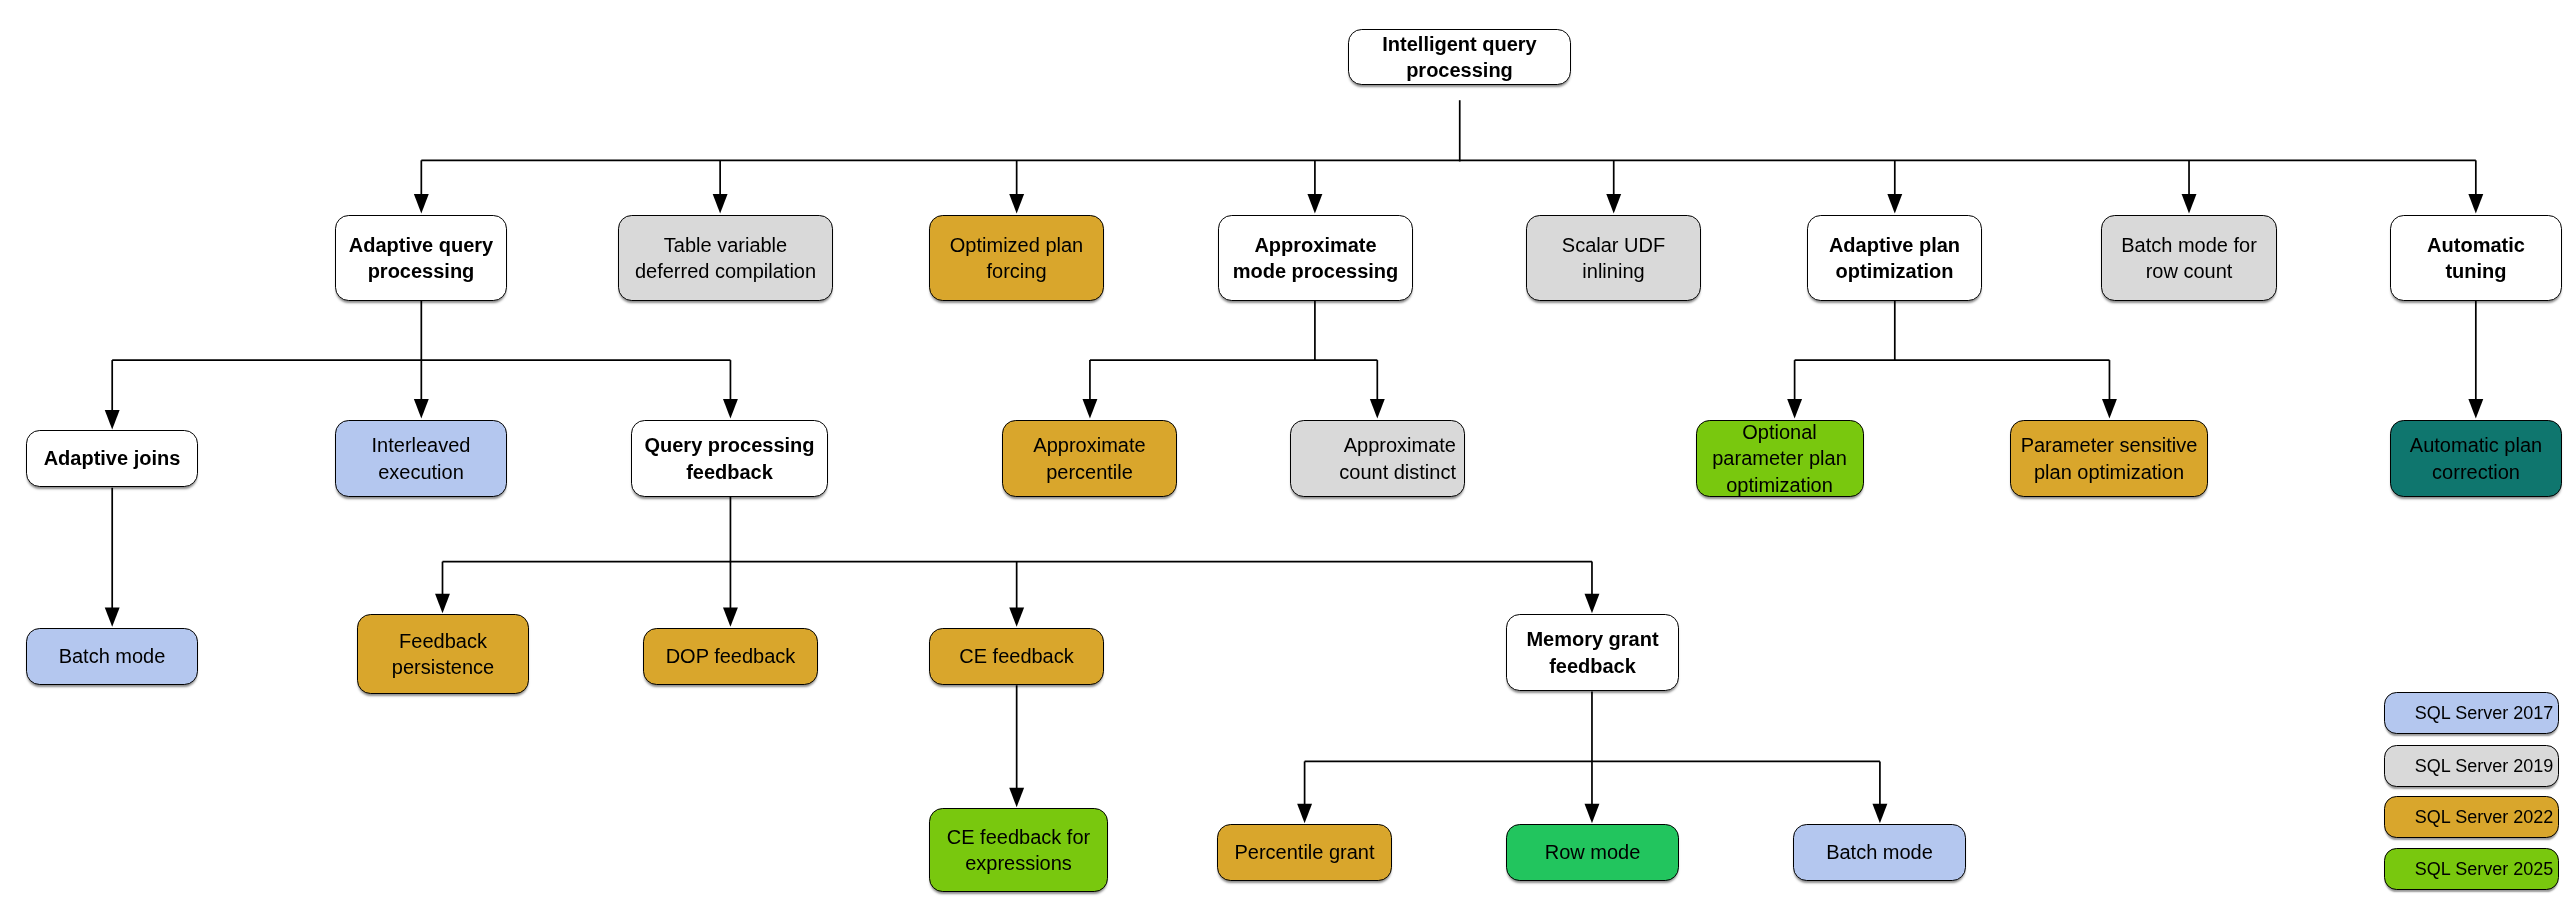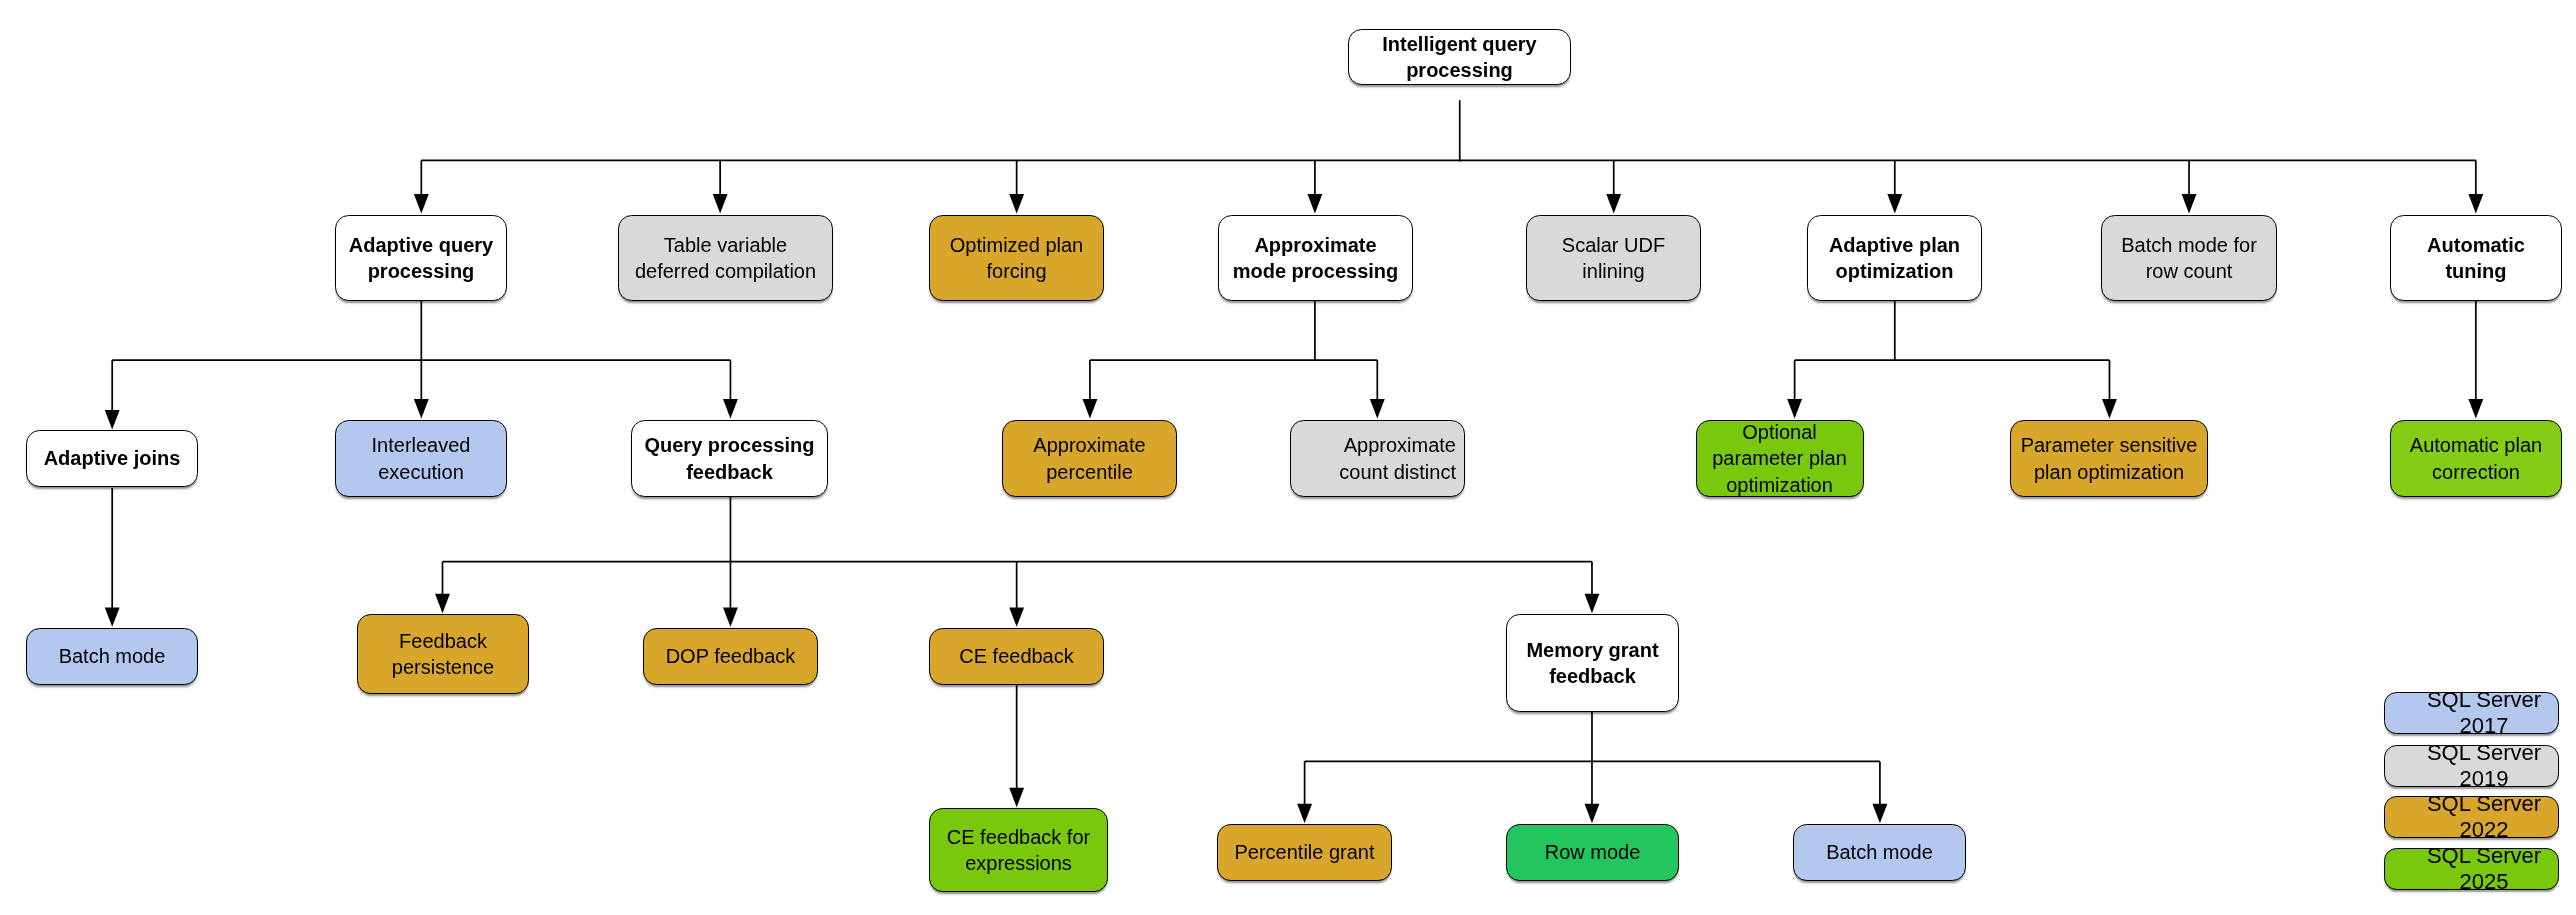--- a/index.html
+++ b/index.html
@@ -24,21 +24,21 @@
     background:#ffffff;
   }
   .node.bold{font-weight:bold;}
   .legend-item{
     position:absolute;
     display:flex;align-items:center;justify-content:center;
     text-align:center;
     border:1.7px solid #000;
     border-radius:12.6px;
     box-sizing:border-box;
-    font-size:22px;color:#000;
+    font-size:18px;color:#000;
     box-shadow:0 2.3px 1.7px -1.1px rgba(0,0,0,0.4);
     padding-left:25px;
   }
   .edge-line{stroke:#000;stroke-width:3;fill:none;}
   .edge-arrowhead{fill:#000;stroke:none;}
 </style>
 </head>
 <body>
 
 <div id="canvas">
@@ -147,36 +147,36 @@
     </div>
     <div class="node" style="left: 1290px; top: 420px; width: 175px; height: 77px; background: rgb(217, 217, 217); text-align: right;">
       <span>Approximate count distinct</span>
     </div>
     <div class="node" style="left: 1696px; top: 420px; width: 168px; height: 77px; background: rgb(121, 200, 14); padding-left: 7px;">
       <span>Optional parameter plan optimization</span>
     </div>
     <div class="node" style="left: 2010px; top: 420px; width: 198px; height: 77px; background: rgb(217, 166, 44);">
       <span>Parameter sensitive plan optimization</span>
     </div>
-    <div class="node" style="left: 2390px; top: 420px; width: 172px; height: 77px; background: #84cc16;">
+    <div class="node" style="left: 2390px; top: 420px; width: 172px; height: 77px; background: #0f766e;">
       <span>Automatic plan correction</span>
     </div>
     <div class="node" style="left: 26px; top: 628px; width: 172px; height: 57px; background: rgb(180, 199, 239);">
       <span>Batch mode</span>
     </div>
     <div class="node" style="left: 357px; top: 614px; width: 172px; height: 80px; background: rgb(217, 166, 44);">
       <span>Feedback persistence</span>
     </div>
     <div class="node" style="left: 643px; top: 628px; width: 175px; height: 57px; background: rgb(217, 166, 44);">
       <span>DOP feedback</span>
     </div>
     <div class="node" style="left: 929px; top: 628px; width: 175px; height: 57px; background: rgb(217, 166, 44);">
       <span>CE feedback</span>
     </div>
-    <div class="node bold" style="left: 1506px; top: 614px; width: 173px; height: 98px; background: rgb(255, 255, 255);">
+    <div class="node bold" style="left: 1506px; top: 614px; width: 173px; height: 77px; background: rgb(255, 255, 255);">
       <span>Memory grant feedback</span>
     </div>
     <div class="node" style="left: 929px; top: 808px; width: 179px; height: 84px; background: rgb(121, 200, 14);">
       <span>CE feedback for expressions</span>
     </div>
     <div class="node" style="left: 1217px; top: 824px; width: 175px; height: 57px; background: rgb(217, 166, 44);">
       <span>Percentile grant</span>
     </div>
     <div class="node" style="left: 1506px; top: 824px; width: 173px; height: 57px; background: #22c55e;">
       <span>Row mode</span>

